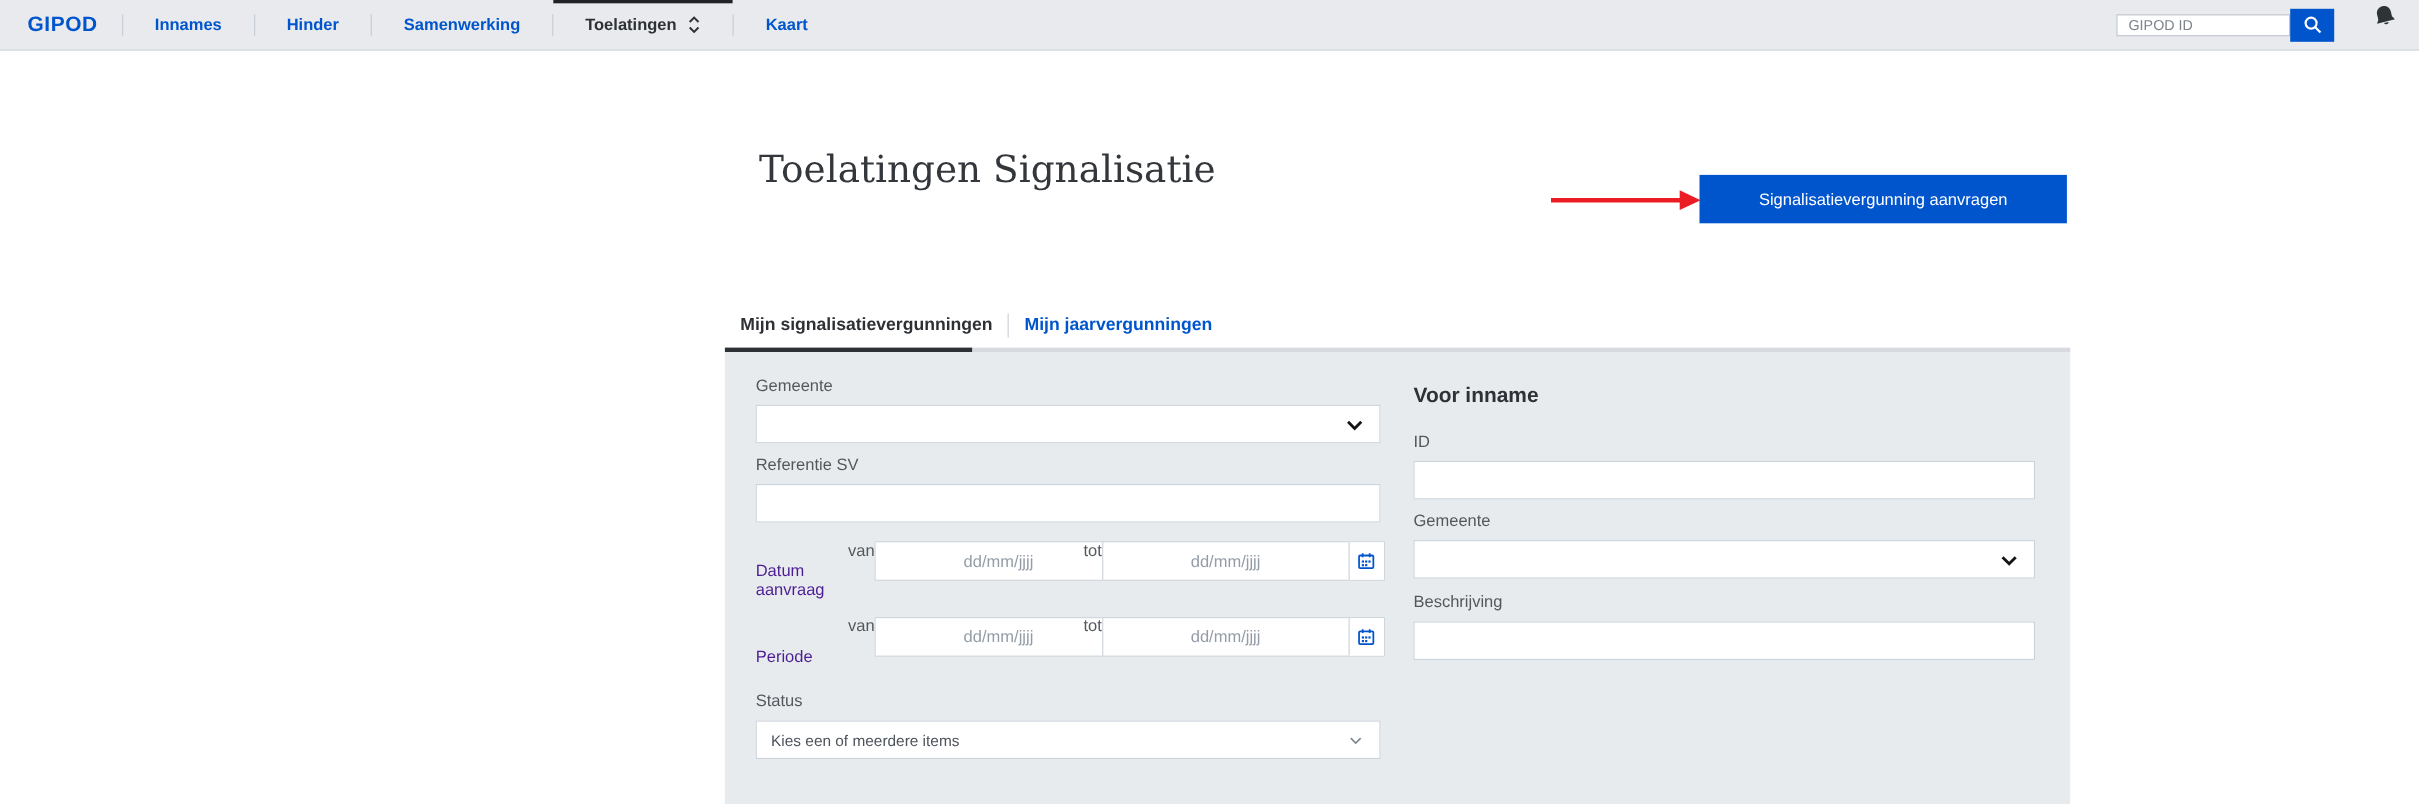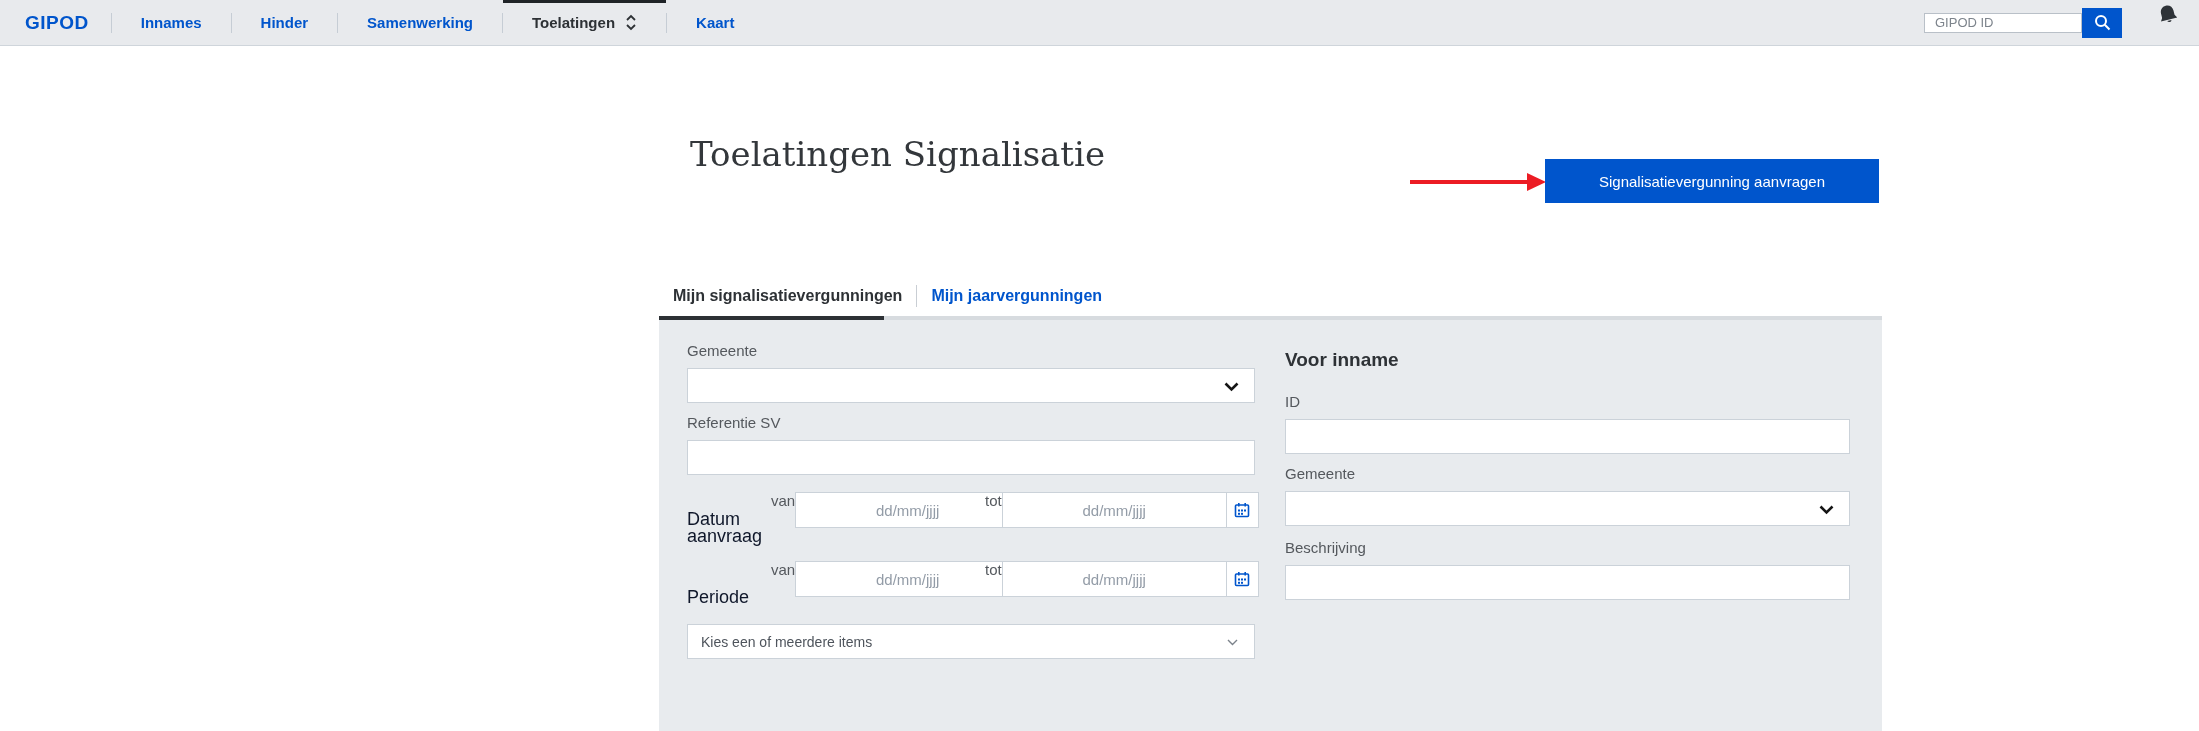--- a/index.html
+++ b/index.html
@@ -61,22 +61,22 @@
   .t-input { display:block; width:100%; height:35px; margin-top:9px; border:1px solid #cbd2d9;
              background:#fff; padding:0 12px; font-size:14px; color:#333; outline:none; }
   .sel { position:relative; width:100%; height:35px; margin-top:9px; border:1px solid #cbd2d9;
          background:#fff; cursor:pointer; display:flex; align-items:center; }
   .sel .chev-bold { position:absolute; right:15px; top:13px; }
   .sel .chev-thin { position:absolute; right:16px; top:14px; }
   .sel .sel-text { padding-left:13px; font-size:14px; color:#4e545c; }
 
   .daterow { display:flex; }
   .daterow .rowlabel { width:84px; margin-top:18px; height:36px; display:flex;
-                       align-items:center; line-height:17px; font-size:18px;
-                       font-weight:500; color:#0f172a; }
+                       align-items:center; line-height:17px; font-size:15px;
+                       font-weight:500; color:#4c1d95; }
   .dgroup { display:flex; flex-direction:row; }
   .dgroup .sub { font-size:15px; font-weight:500; color:#54585d; margin-bottom:3px; }
   .dgroup-van { width:200px; margin-right:14px; }
   .dgroup-tot { width:270px; }
   .datebox { display:flex; height:36px; border:1px solid #cbd2d9; background:#fff; }
   .datebox input { flex:1; min-width:0; border:none; outline:none; padding:0 12px;
                    font-size:15px; color:#333; background:transparent;
                    font-family:"Liberation Sans", sans-serif;text-align:center; }
   .datebox input::placeholder { color:#939ca7; }
   .cal-btn { width:32px; border:none; border-left:1px solid #cbd2d9; background:#fff;
@@ -248,20 +248,21 @@
                 <rect x="7" y="7.5" width="2" height="2" fill="#0055cc"></rect>
                 <rect x="10" y="7.5" width="2" height="2" fill="#0055cc"></rect>
                 <rect x="4" y="10.8" width="2" height="2" fill="#0055cc"></rect>
                 <rect x="7" y="10.8" width="2" height="2" fill="#0055cc"></rect>
               </svg>
             </button>
           </div>
         </div>
       </div>
 
+      <div class="f-label lbl-mt-sm">Status</div>
       <div class="sel">
         <span class="sel-text">Kies een of meerdere items</span>
         <svg class="chev-thin" width="11" height="7" viewBox="0 0 11 7">
           <polyline points="1,1 5.5,5.5 10,1" fill="none" stroke="#7c838b" stroke-width="1.4"></polyline>
         </svg>
       </div>
     </div>
 
     <div class="col col-right">
       <h2 class="section-h">Voor inname</h2>

